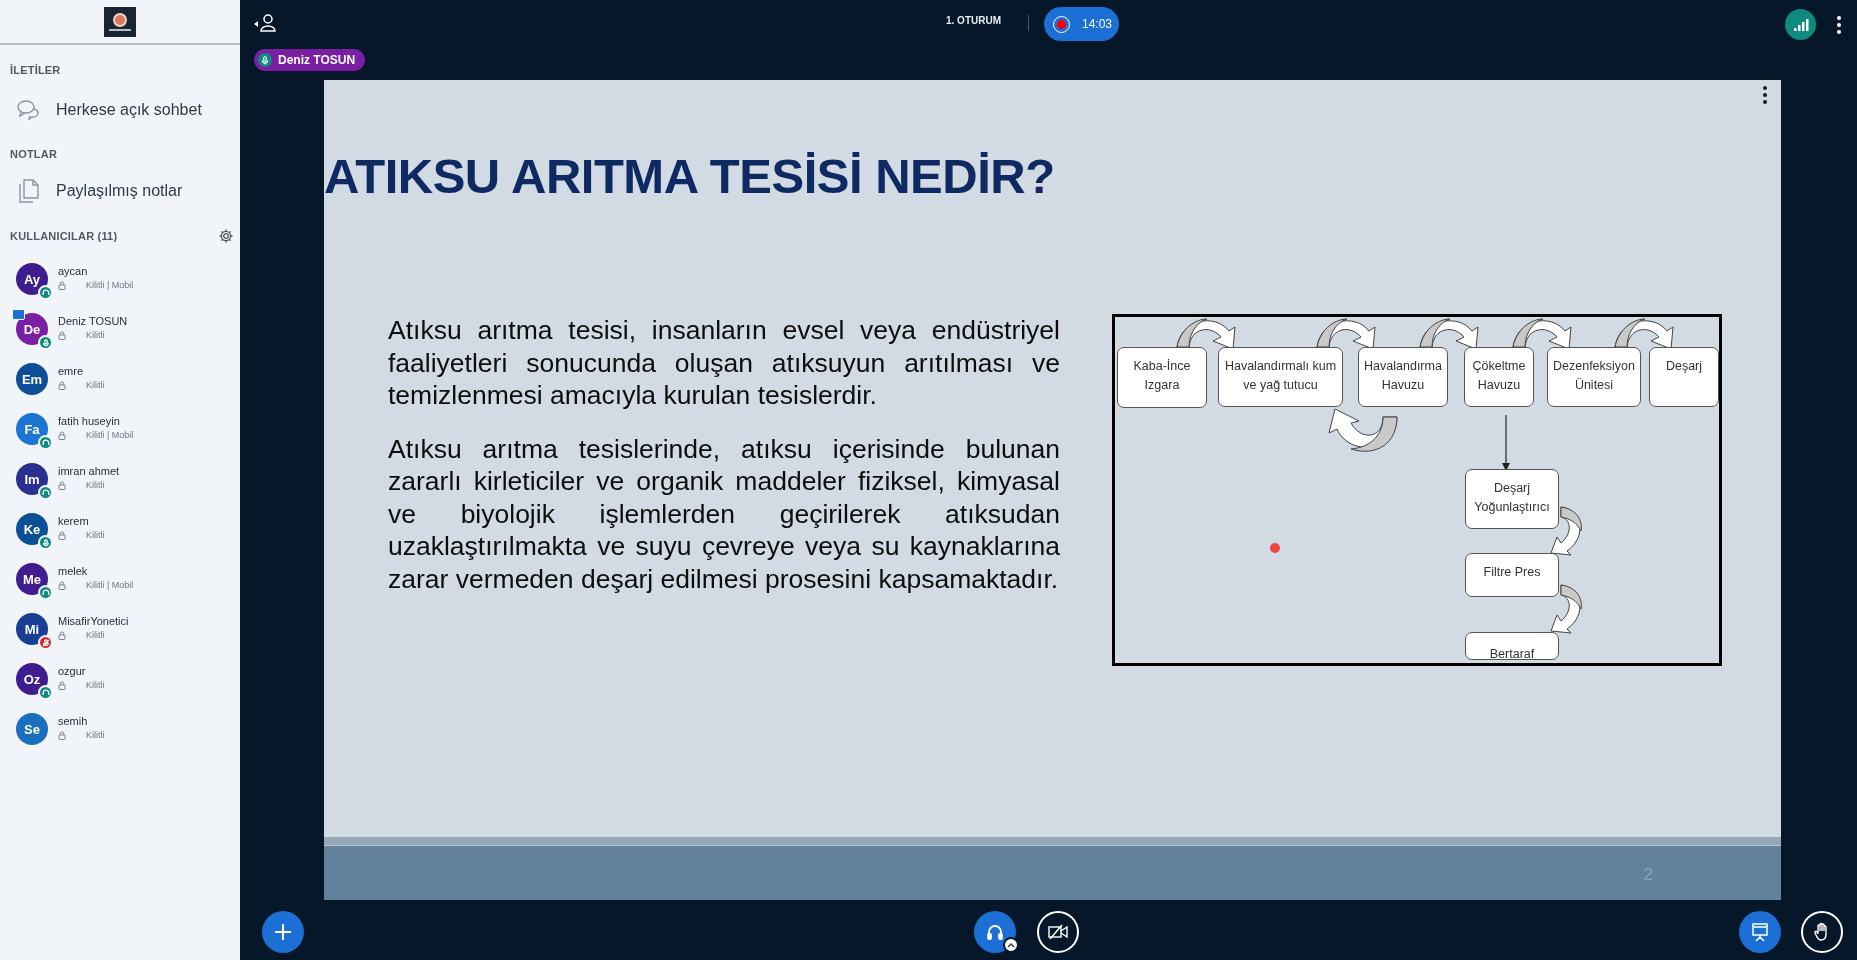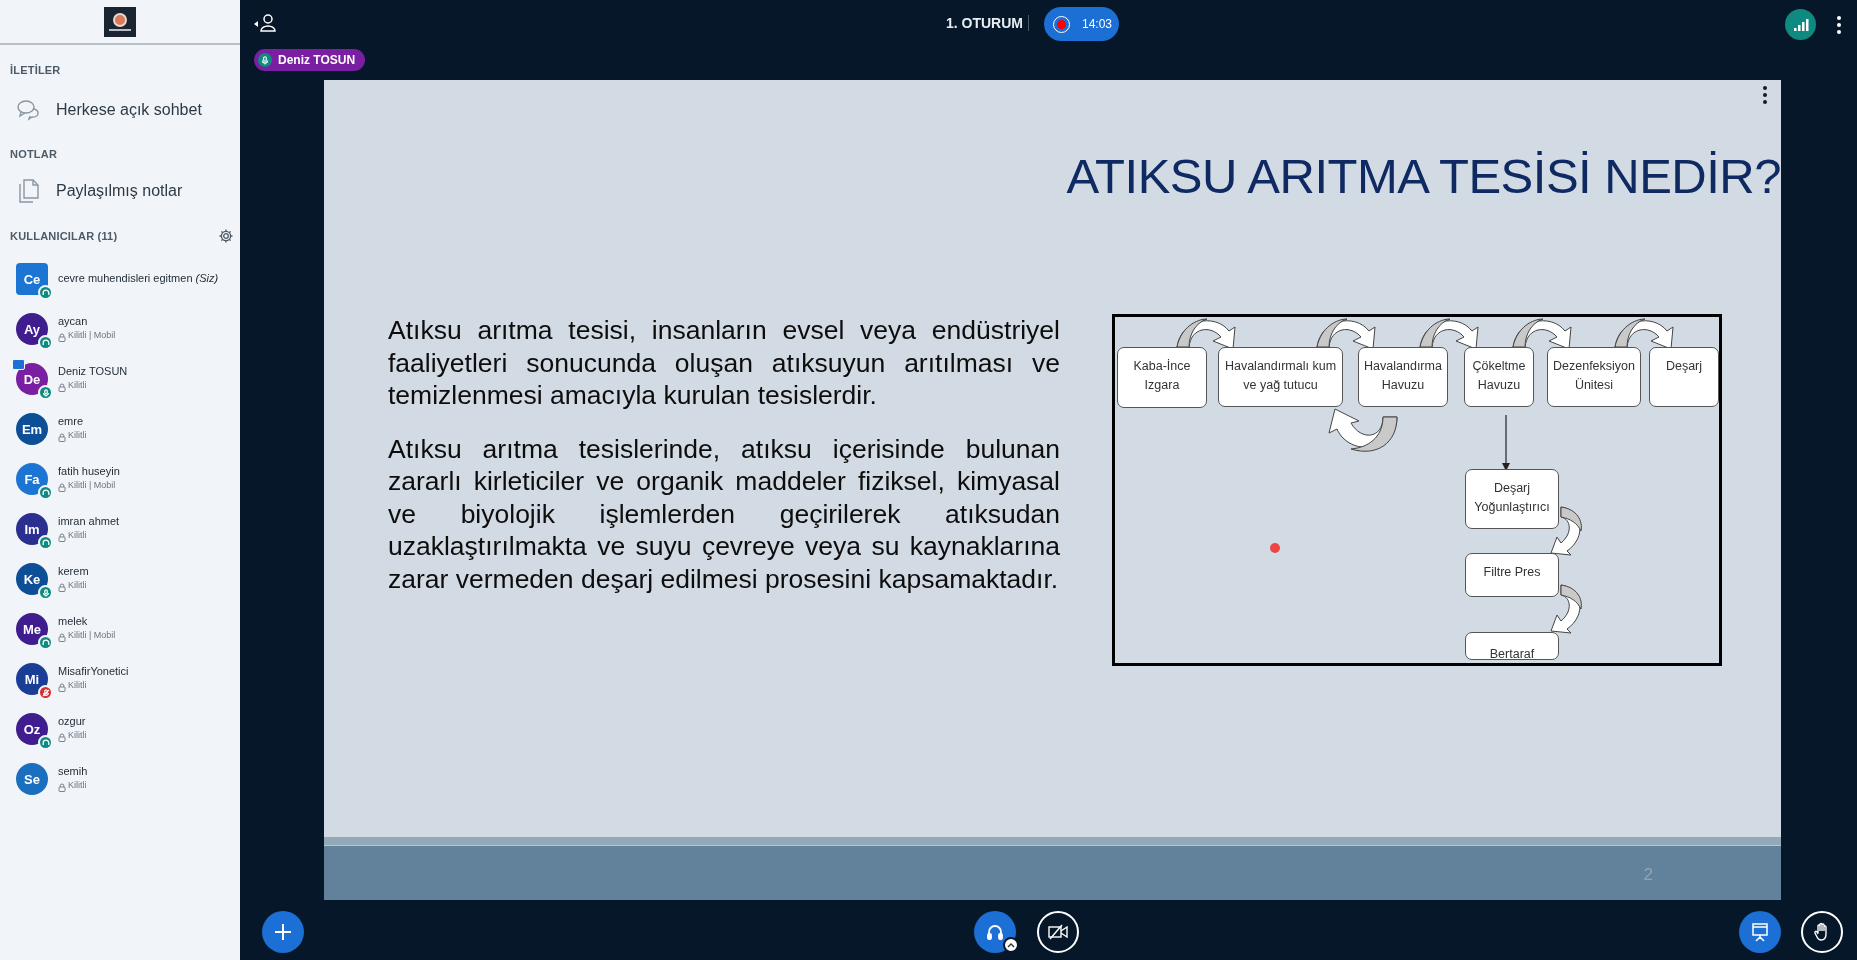--- a/index.html
+++ b/index.html
@@ -25,42 +25,42 @@
   .user-list { position: absolute; top: 263px; left: 0; width: 240px; }
   .user { position: relative; height: 50px; display: flex; align-items: flex-start; padding-left: 16px; cursor: pointer; }
   .avatar { position: relative; width: 32px; height: 32px; border-radius: 50%; color: #fff; font-size: 13px; font-weight: bold; display: flex; align-items: center; justify-content: center; flex-shrink: 0; }
   .avatar.sq { border-radius: 4px; }
   .badge { position: absolute; right: -5px; bottom: -5px; width: 15px; height: 15px; border-radius: 50%; border: 2px solid #F1F4F8; display: flex; align-items: center; justify-content: center; }
   .badge svg { width: 8px; height: 8px; }
   .presenter { position: absolute; left: -4px; top: -4px; width: 13px; height: 11px; background: #1C6FD4; border-radius: 2px; border: 1px solid #F1F4F8; }
   .uinfo { margin-left: 10px; padding-top: 1px; }
   .uname { font-size: 11px; color: #1F2A36; line-height: 14px; }
   .uname .you { font-style: italic; }
-  .ustatus { font-size: 9px; color: #6B7682; line-height: 14px; display: flex; align-items: flex-end; gap: 2px; }
+  .ustatus { font-size: 9px; color: #6B7682; line-height: 14px; display: flex; align-items: center; gap: 20px; }
   .ustatus svg { width: 8px; height: 9px; }
   .single .uinfo { padding-top: 8px; }
 
   
   .toggle-users { position: absolute; left: 252px; top: 12px; width: 28px; height: 22px; color: #fff; cursor: pointer; }
-  .session { position: absolute; left: 946px; top: 15px; font-size: 14px; color: #E9EEF4; font-weight: bold; }
+  .session { position: absolute; left: 946px; top: 15px; font-size: 10px; color: #E9EEF4; font-weight: bold; }
   .sep { position: absolute; left: 1028px; top: 15px; width: 1px; height: 16px; background: #4C5866; }
   .rec { position: absolute; left: 1044px; top: 7px; width: 75px; height: 34px; border-radius: 17px; background: #1C6FD4; display: flex; align-items: center; padding-left: 9px; gap: 12px; color: #fff; font-size: 12px; cursor: pointer; }
   .rec .dot { width: 17px; height: 17px; border-radius: 50%; border: 1.5px solid #fff; display: flex; align-items: center; justify-content: center; }
   .rec .dot span { width: 9px; height: 9px; border-radius: 50%; background: #F00; }
   .conn { position: absolute; left: 1785px; top: 9px; width: 31px; height: 31px; border-radius: 50%; background: #0E8A80; display: flex; align-items: center; justify-content: center; cursor: pointer; }
   .kebab-top { position: absolute; left: 1834px; top: 14px; width: 10px; height: 22px; cursor: pointer; display: flex; flex-direction: column; align-items: center; justify-content: space-between; padding: 2px 0; }
   .kebab-top i { width: 4px; height: 4px; background: #fff; border-radius: 50%; display: block; }
   .talker { position: absolute; left: 254px; top: 49px; height: 22px; padding: 0 10px 0 4px; border-radius: 11px; background: #7A1FA2; display: flex; align-items: center; gap: 6px; color: #fff; font-size: 12px; font-weight: bold; }
   .talker .mic { width: 14px; height: 14px; border-radius: 50%; background: #0E8A80; display: flex; align-items: center; justify-content: center; }
 
   
   .slide { position: absolute; left: 324px; top: 80px; width: 1457px; height: 820px; background: #D2DBE3; overflow: hidden; }
   .slide-kebab { position: absolute; right: 12px; top: 6px; width: 8px; height: 18px; display: flex; flex-direction: column; justify-content: space-between; align-items: center; cursor: pointer; }
   .slide-kebab i { width: 4px; height: 4px; background: #1A1A1A; border-radius: 50%; display: block; }
-  .slide-title { position: absolute; left: 0; width: 100%; top: 68px; text-align: right; font-size: 49px; font-weight: normal; color: #0F2A63; letter-spacing: -0.5px; font-family: "Liberation Sans", sans-serif; }
+  .slide-title { position: absolute; left: 0; width: 100%; top: 68px; text-align: left; font-size: 49px; font-weight: bold; color: #0F2A63; letter-spacing: -0.5px; font-family: "Liberation Sans", sans-serif; }
   .slide-text { position: absolute; left: 64px; top: 234px; width: 672px; font-size: 26.5px; line-height: 32.5px; color: #0D0D0D; text-align: justify; font-family: "Liberation Sans", sans-serif; }
   .slide-text p { margin-bottom: 21px; }
   .figure { position: absolute; left: 788px; top: 234px; width: 610px; height: 352px; border: 3px solid #000; background: #D2DBE3; }
   .fbox { position: absolute; background: #fff; border: 1px solid #555; border-radius: 7px; font-size: 12.5px; color: #333; text-align: center; display: flex; align-items: flex-start; justify-content: center; padding-top: 9px; line-height: 19px; font-family: "Liberation Sans", sans-serif; }
   .caption { position: absolute; left: 788px; top: 592px; width: 610px; text-align: center; font-size: 15.5px; color: #111; }
   .caption b { font-weight: bold; }
   .laser { position: absolute; left: 946px; top: 463px; width: 10px; height: 10px; border-radius: 50%; background: #EE4444; }
   .footer-band1 { position: absolute; left: 0; top: 757px; width: 100%; height: 8px; background: #94A9B8; }
   .footer-band2 { position: absolute; left: 0; top: 765px; width: 100%; height: 55px; background: #62819A; border-top: 1px solid #B6C6D2; }
   .page-num { position: absolute; right: 128px; top: 785px; font-size: 17px; color: #8FA5B6; }
@@ -117,33 +117,20 @@
       <svg width="16" height="16" viewBox="0 0 16 16" fill="none" stroke="#4E5A66" stroke-width="1.3">
           <circle cx="8" cy="8" r="2.3"></circle>
           <path d="M8 1.5 v2 M8 12.5 v2 M1.5 8 h2 M12.5 8 h2 M3.4 3.4 l1.4 1.4 M11.2 11.2 l1.4 1.4 M3.4 12.6 l1.4 -1.4 M11.2 4.8 l1.4 -1.4"></path>
           <circle cx="8" cy="8" r="4.6"></circle>
         </svg>
     </span>
   </div>
 
   <div class="user-list">
 
-    <div class="user single">
-      <div class="avatar sq" style="background:#1C75D2">
-        <span>Ce</span>
-        <span class="badge" style="background:#0E8A80">
-            <svg viewBox="0 0 8 8" fill="none" stroke="#fff" stroke-width="1.3">
-              <path d="M1.2 6 V4 a2.8 2.8 0 0 1 5.6 0 V6"></path>
-            </svg>
-          </span>
-      </div>
-      <div class="uinfo">
-        <div class="uname"><span>cevre muhendisleri egitmen</span> <span class="you">(Siz)</span></div>
-      </div>
-    </div>
 
     <div class="user">
       <div class="avatar" style="background:#3F1D8F">
         <span>Ay</span>
         <span class="badge" style="background:#0E8A80">
             <svg viewBox="0 0 8 8" fill="none" stroke="#fff" stroke-width="1.3">
               <path d="M1.2 6 V4 a2.8 2.8 0 0 1 5.6 0 V6"></path>
             </svg>
           </span>
       </div>

